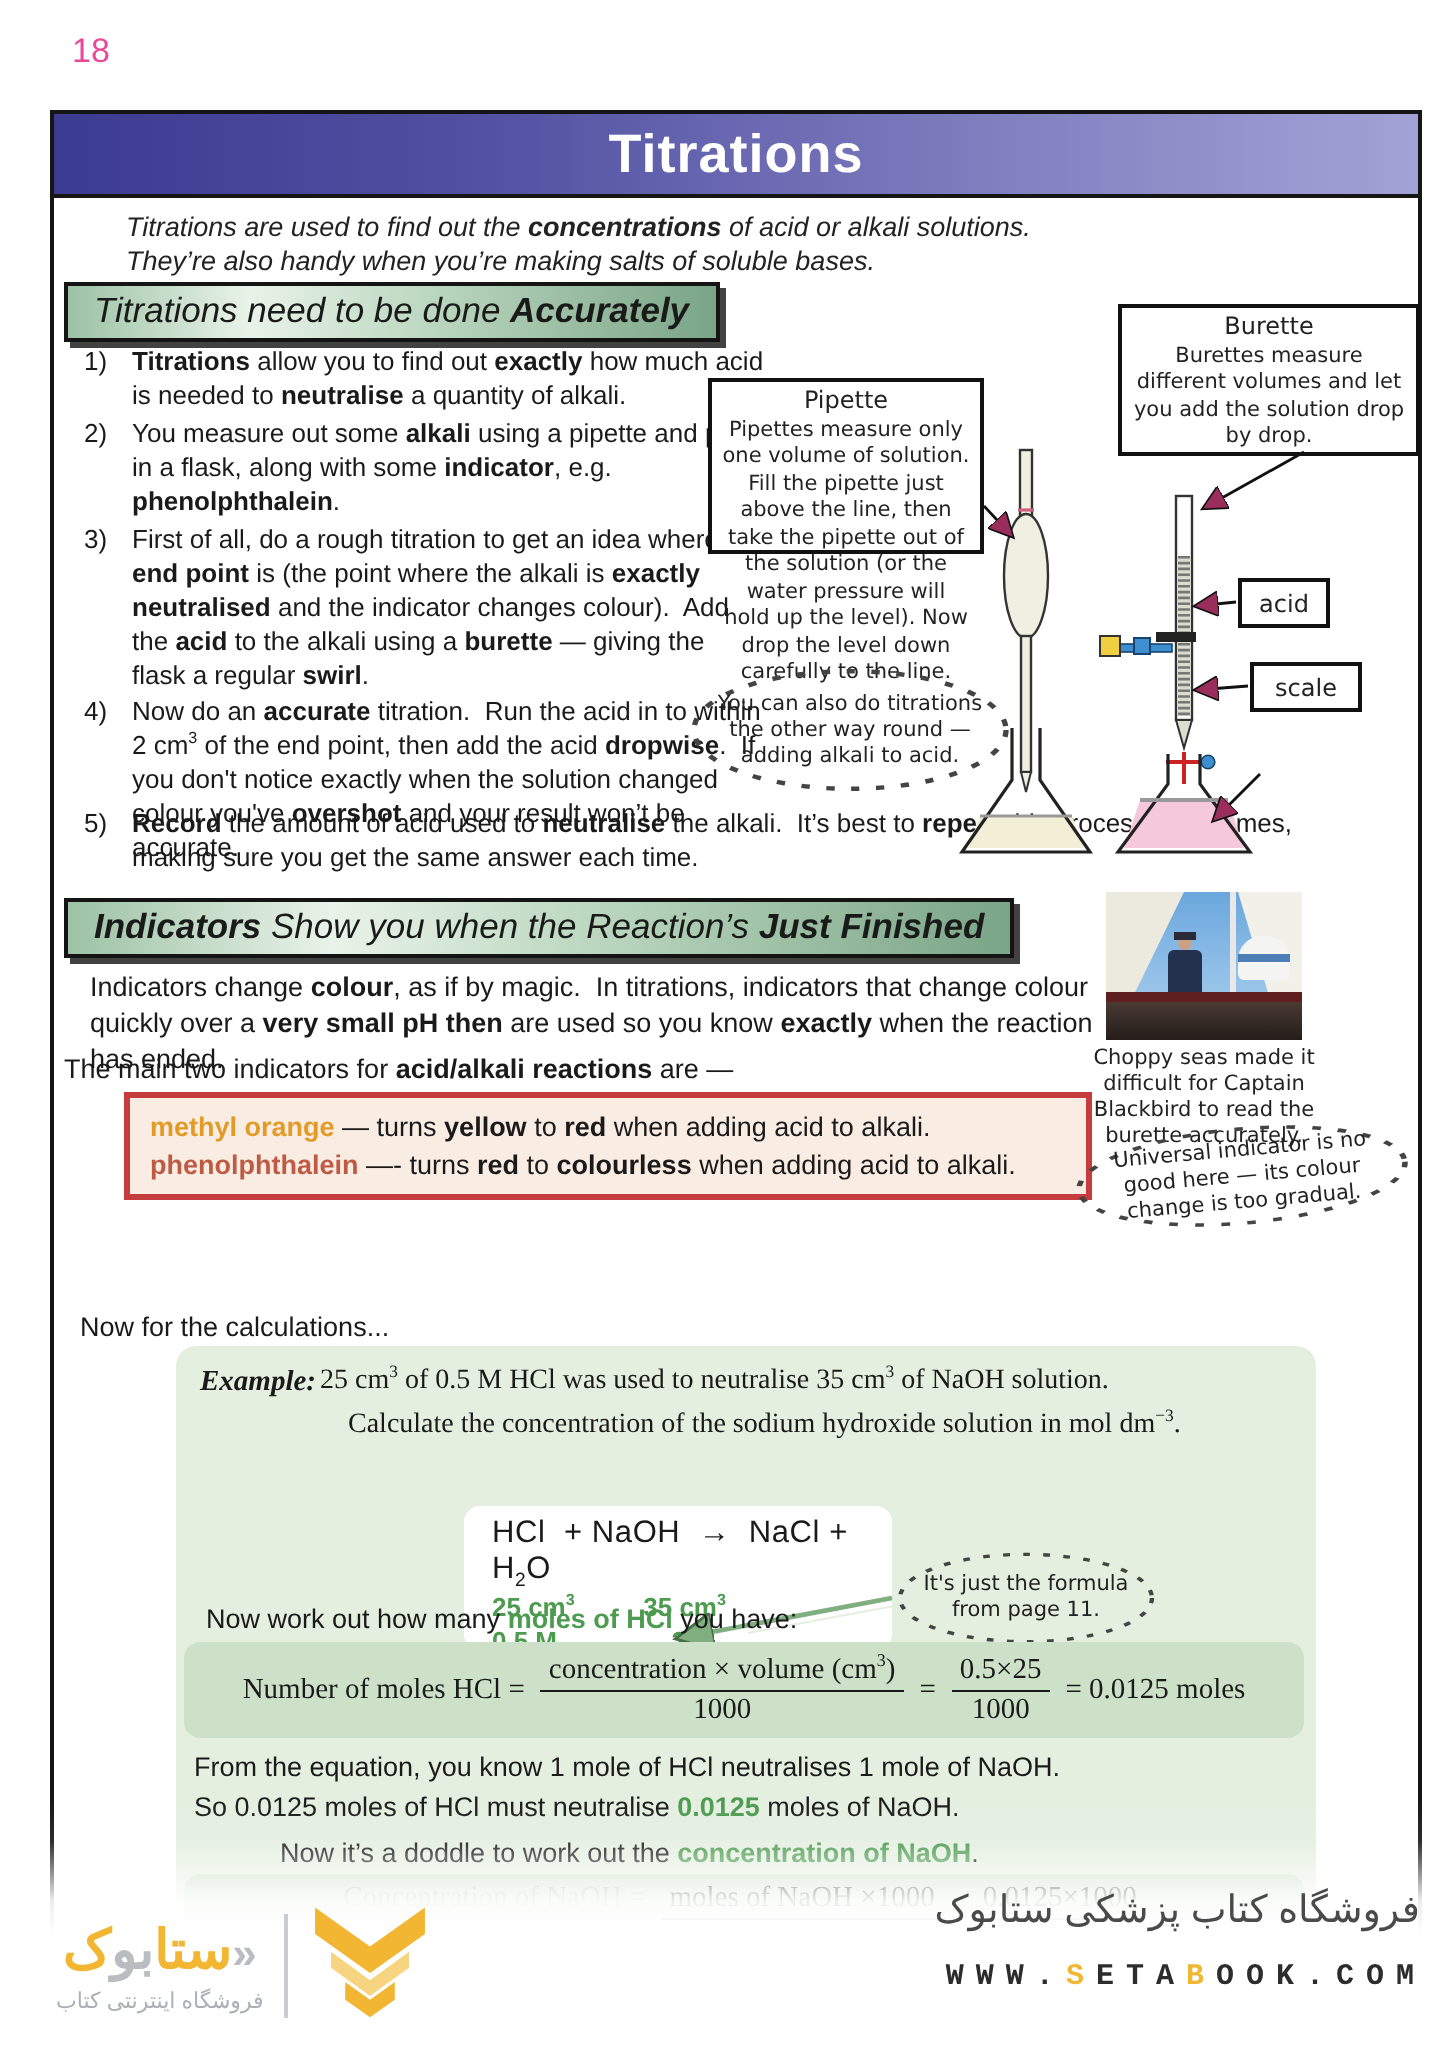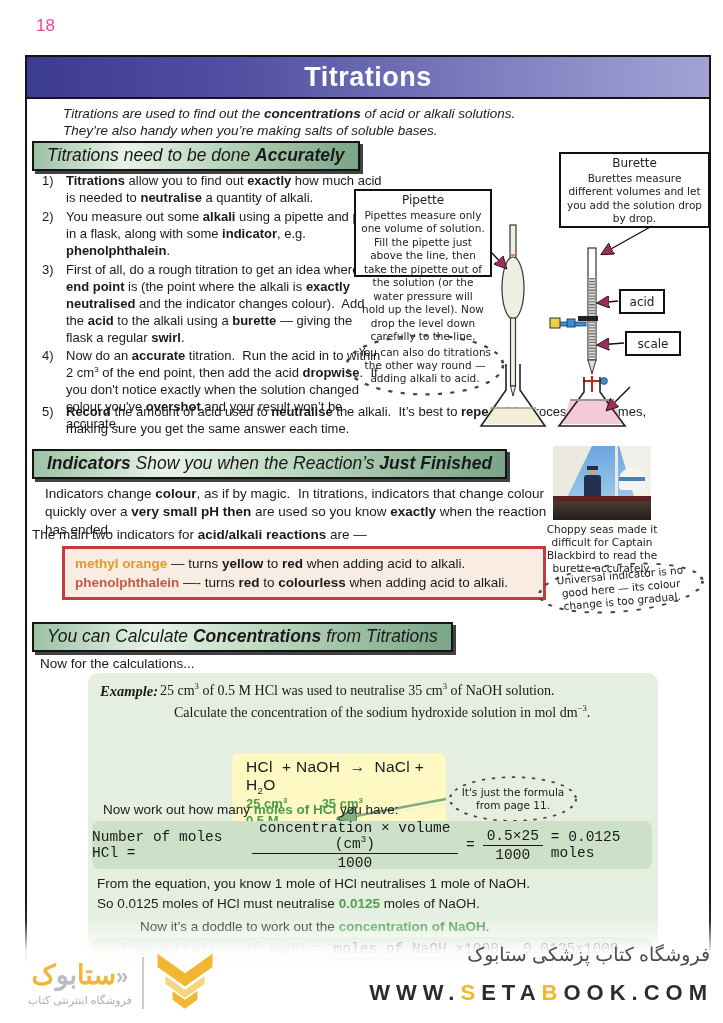--- a/index.html
+++ b/index.html
@@ -70,43 +70,43 @@
              font-family:"DejaVu Sans", sans-serif; font-size:10.5px; line-height:13px; color:#222; }
 
   
   .exbox { left:88px; top:673px; width:570px; height:330px; background:#e4efe0; border-radius:10px; }
   .exbox .abs { position:absolute; }
   .serif { font-family:"Liberation Serif", serif; }
   .exlabel { left:12px; top:10px; font-size:14.5px; font-weight:bold; font-style:italic; }
   .exl1 { left:72px; top:10px; font-size:14px; }
   .exl2 { left:86px; top:32px; font-size:14px; }
   .step { font-size:13.5px; }
-  .eqbox { left:144px; top:80px; width:214px; height:72px; background:#fef9c3; border-radius:8px; padding:5px 0 0 14px; }
+  .eqbox { left:144px; top:80px; width:214px; height:72px; background:#ffffff; border-radius:8px; padding:5px 0 0 14px; }
   .eqline { font-size:15.5px; letter-spacing:.3px; }
   .eqrow { font-size:13px; margin-top:2px; }
   .eqrow .c1 { display:inline-block; width:72px; }
   .fbar { left:4px; top:148px; width:560px; height:48px; background:#cde1c8; border-radius:8px;
           display:flex; align-items:center; justify-content:center; gap:8px;
-          font-family:Liberation Mono, monospace; font-size:14.5px; }
+          font-family:Liberation Serif, serif; font-size:14.5px; }
   .frac { display:inline-block; text-align:center; vertical-align:middle; }
   .frac .nm { padding:0 4px 1px; border-bottom:1.3px solid #1a1a1a; }
   .frac .dn { padding-top:1px; }
   .fbar2 { top:264px; height:46px; align-items:flex-start; padding-top:4px; }
   .faint { opacity:.22; }
 
   sup { font-size:62%; vertical-align:super; line-height:0; }
   sub { font-size:62%; vertical-align:sub; line-height:0; }
 
   .fade { left:0; top:898px; width:723px; height:125px; z-index:5;
           background:linear-gradient(to bottom, rgba(255,255,255,0) 0%, rgba(255,255,255,.1) 18%, rgba(255,255,255,.92) 42%, #fff 55%); }
 
   
   .footer { z-index:6; }
   .fa-line { right:13px; top:943px; font-size:19px; color:#4a4a4a; direction:rtl; z-index:6; }
-  .url { right:10px; top:980px; font-size:22px; font-weight:bold; letter-spacing:6px; color:#2c2c2c; z-index:6; }
+  .url { right:10px; top:980px; font-size:15px; font-weight:bold; letter-spacing:6px; color:#2c2c2c; z-index:6;font-family:Liberation Mono, monospace; }
   .url .gold { color:#f2b632; }
   .logo { left:28px; top:952px; display:flex; align-items:center; gap:10px; z-index:6; }
   .wordmark { text-align:center; }
   .wm { font-size:27px; font-weight:bold; direction:rtl; line-height:30px; }
   .wm .g1 { color:#f2b632; } .wm .g2 { color:#b9bcc0; }
   .wm .guill { color:#b9bcc0; font-size:22px; }
   .wsub { font-size:11px; color:#aab0b6; direction:rtl; margin-top:2px; }
   .ldiv { width:2px; height:52px; background:#c9cdd1; }
 </style>
 </head>
@@ -248,21 +248,20 @@
   </div>
   <div class="abs caption">Choppy seas made it difficult for Captain Blackbird to read the burette accurately.</div>
 
   <div class="abs burst" style="left:534px;top:560px;width:174px;height:56px;transform:rotate(-5deg);">
     <svg class="ring" viewBox="0 0 100 50" preserveAspectRatio="none">
       <ellipse cx="50" cy="25" rx="47" ry="21" fill="none" stroke="#444" stroke-width="1.6" stroke-dasharray="2.5 5"></ellipse>
     </svg>
     <span class="bt">Universal indicator is no good here — its colour change is too gradual.</span>
   </div>
 
-  <div class="abs h3 ghead">You can Calculate <b>Concentrations</b> from Titrations</div>
   <div class="abs para" style="left:40px;top:655px;">Now for the calculations...</div>
 
   <div class="abs exbox">
     <div class="abs exlabel serif">Example:</div>
     <div class="abs exl1 serif">25 cm<sup>3</sup> of 0.5 M HCl was used to neutralise 35 cm<sup>3</sup> of NaOH solution.</div>
     <div class="abs exl2 serif">Calculate the concentration of the sodium hydroxide solution in mol dm<sup>−3</sup>.</div>
 
 
     <div class="abs eqbox">
       <div class="eqline">HCl&nbsp; + NaOH&nbsp; →&nbsp; NaCl + H<sub>2</sub>O</div>

